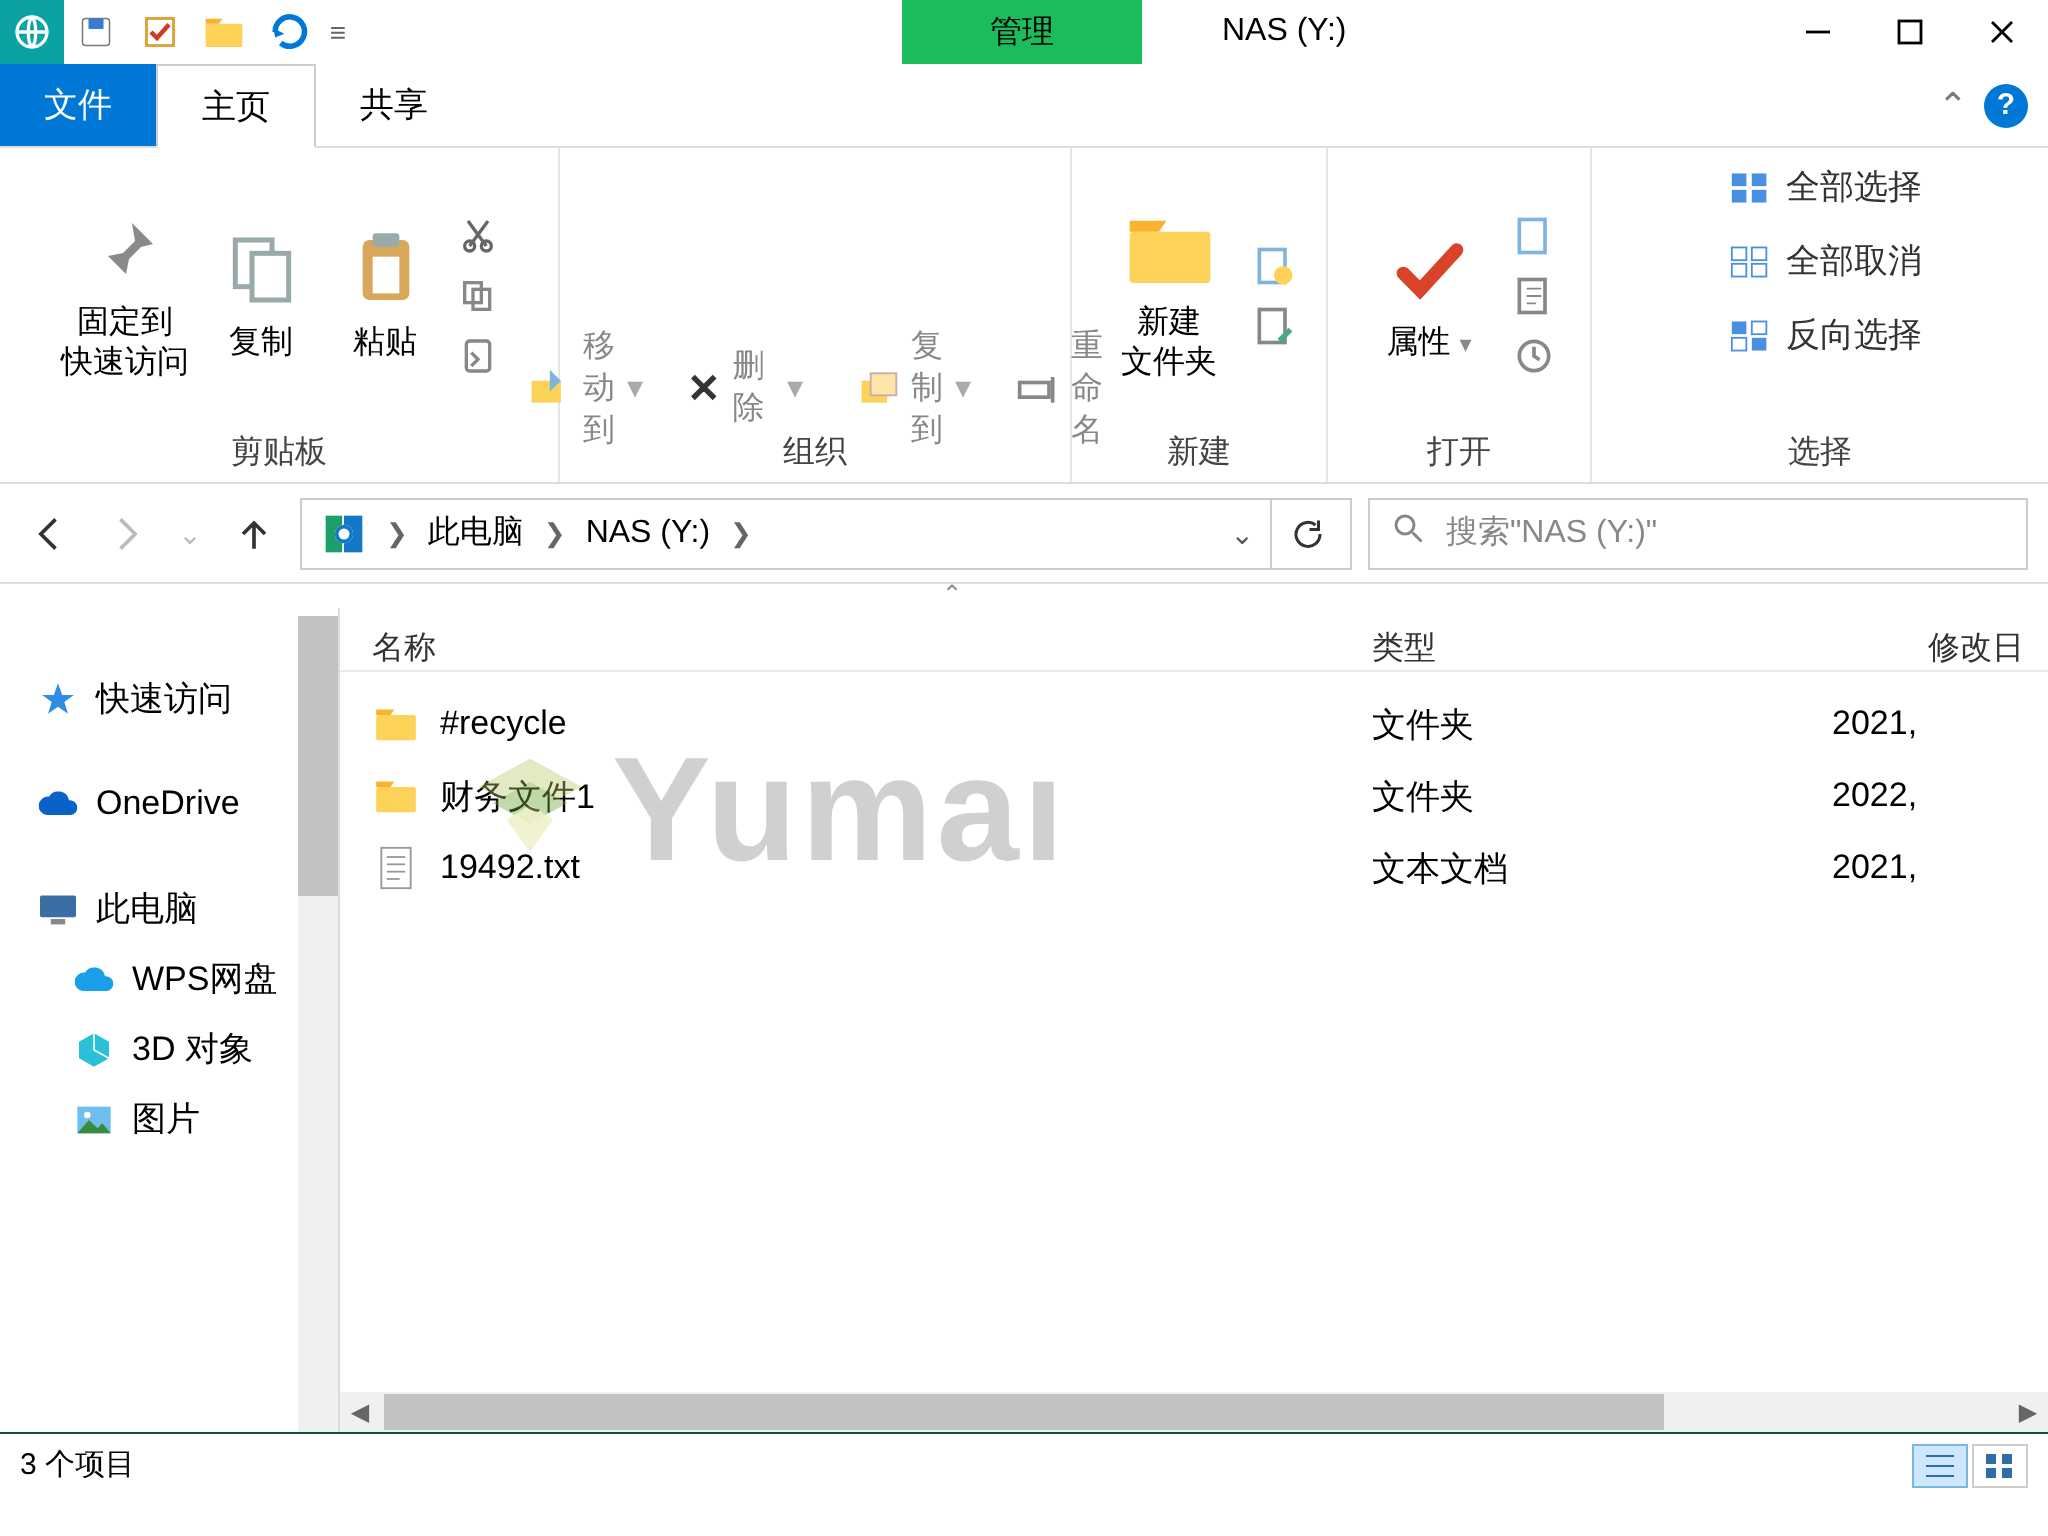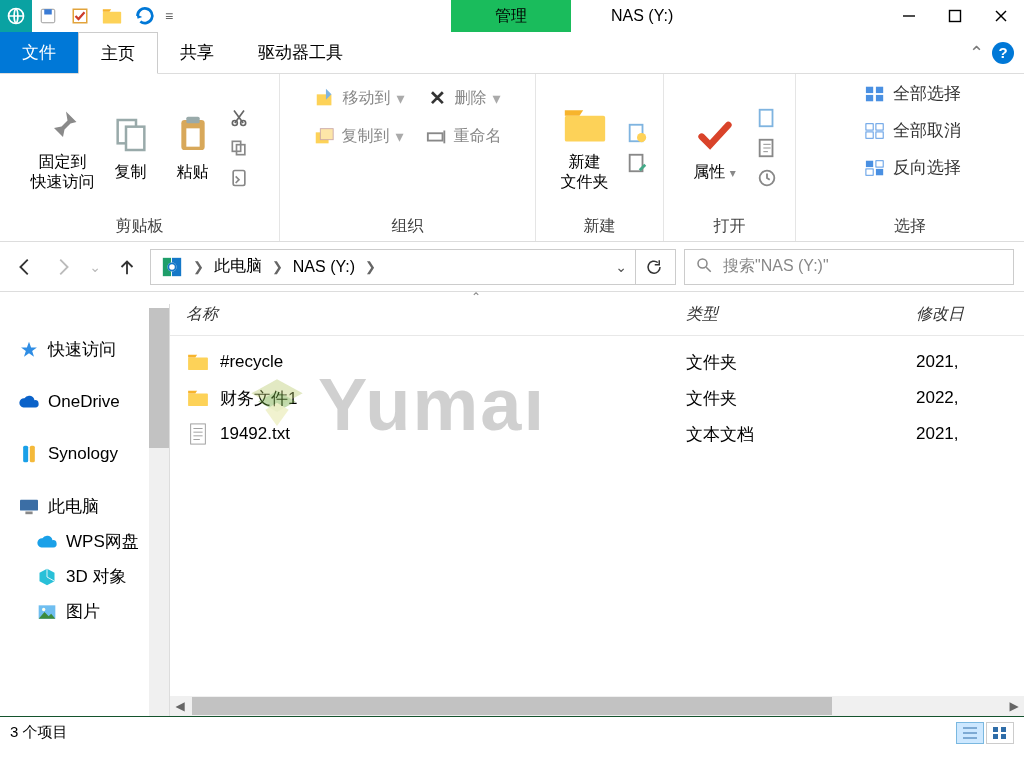--- a/index.html
+++ b/index.html
@@ -57,36 +57,36 @@
 .content { display:flex; height: 412px; }
 .navpane { width: 170px; border-right:1px solid #ddd; position:relative; padding-top:28px; overflow:hidden;}
 .navsb-track { position:absolute; right:0; top:4px; width:20px; height:100%; background:#f0f0f0;}
 .navsb-thumb { position:absolute; right:0; top:4px; width:20px; height:140px; background:#c2c2c2;}
 .navitem { display:flex; align-items:center; gap:8px; padding:6px 4px 6px 18px; font-size:17px; white-space:nowrap;}
 .navitem.spaced{ margin-top:18px;}
 .navitem .ni{ width:22px; height:22px; display:flex;align-items:center;justify-content:center;}
 .navitem.indent{ padding-left:36px;}
 
 .files { flex:1; position:relative;}
-.fileheader { display:flex; height:32px; align-items:flex-start; border-bottom:1px solid #e8e8e8; padding-left:16px; font-size:16px; color:#333;font-style:italic;}
+.fileheader { display:flex; height:32px; align-items:flex-end; border-bottom:1px solid #e8e8e8; padding-left:16px; font-size:16px; color:#333;}
 .col-name { width:500px;}
 .col-type { width:230px;}
-.col-date { flex:1;}
+.col-date { flex:1;margin-left:48px;}
 .filelist { padding:8px 0 0 16px;}
 .filerow { display:flex; align-items:center; height:36px; font-size:17px;}
 .filerow .fi { width:24px; height:24px; margin-right:10px; display:flex;align-items:center;justify-content:center;}
 .filerow .fn { width:466px;}
 .filerow .ft { width:230px;}
 .filerow .fd { flex:1;}
 .hscroll { position:absolute; bottom:0; left:0; right:0; height:20px; background:#f0f0f0; display:flex; align-items:center;}
 .hscroll .arrow{ width:20px; text-align:center; color:#666; font-size:12px;}
 .hscroll .thumb{ margin-left:2px; width:640px; height:18px; background:#c2c2c2;}
 
 
-.watermark { position:absolute; left:242px; top:362px; font-size:74px; font-weight:700; color:#999; opacity:0.45; letter-spacing:2px; display:flex; align-items:center; gap:6px; pointer-events:none; z-index:5;}
+.watermark { position:absolute; left:230px; top:362px; font-size:74px; font-weight:700; color:#999; opacity:0.45; letter-spacing:2px; display:flex; align-items:center; gap:6px; pointer-events:none; z-index:5;}
 .watermark .wm-logo { width:70px; height:70px; }
 .watermark .wm-text{ font-family: Arial, sans-serif;}
 
 
 .status { height:32px; border-top:1px solid #14532d; display:flex; align-items:center; padding:0 10px; font-size:15px;}
 .status .viewbtns{ margin-left:auto; display:flex; gap:2px;}
 .viewbtn{ width:28px; height:22px; border:1px solid #ccc; display:flex; align-items:center; justify-content:center;}
 .viewbtn.active{ background:#cde8ff; border-color:#7ab8e0;}
 
 
@@ -149,21 +149,20 @@
           <line x1="12" y1="2" x2="2" y2="12" stroke="#000" stroke-width="1.4"></line>
         </svg>
       </div>
   </div>
 </div>
 
 <div class="tabs">
   <div class="tab file">文件</div>
   <div class="tab active">主页</div>
   <div class="tab">共享</div>
-  <div class="tab">驱动器工具</div>
   <div class="tabs-right">
     <span style="color:#7a7a7a;font-size:18px;">⌃</span>
     <span class="help-circle">?</span>
   </div>
 </div>
 
 <div class="ribbon">
 
   <div class="group" style="width:280px;">
     <div class="group-content">
@@ -214,21 +213,21 @@
               <rect x="5" y="3" width="14" height="18" rx="2" fill="none" stroke="#888" stroke-width="2"></rect>
               <path d="M8 18l4-4-4-4" fill="none" stroke="#888" stroke-width="2"></path>
             </svg>
           </div>
       </div>
     </div>
     <div class="group-label">剪贴板</div>
   </div>
 
   <div class="group" style="width:256px;">
-    <div class="group-content" style="flex-direction:column; align-items:center; padding:2px 6px; gap:0;">
+    <div class="group-content" style="align-items:flex-end; padding:2px 6px; gap:18px;">
       <div style="display:flex; gap:14px;">
         <div class="midbtn">
           <span class="ico">
               <svg viewBox="0 0 24 24" width="22" height="22">
                 <rect x="3" y="8" width="16" height="12" fill="#fdd258"></rect>
                 <path d="M13 2l6 6-6 6V2z" fill="#7fb4e0"></path>
               </svg>
             </span>
           <span>移动到</span>
             <span style="color:#aaa;">▾</span>
@@ -433,29 +432,20 @@
     <div class="navitem spaced">
       <span class="ni">
           <svg width="22" height="16" viewBox="0 0 24 16">
             <path d="M6 14a5 5 0 0 1 1-10 6 6 0 0 1 11 2 4 4 0 0 1 1 8z" fill="#0a62c9"></path>
           </svg>
         </span>
       <span>OneDrive</span>
     </div>
     <div class="navitem spaced">
       <span class="ni">
-          <svg width="20" height="20" viewBox="0 0 24 24">
-            <rect x="5" y="2" width="6" height="20" rx="2" fill="#1aa0e8"></rect>
-            <rect x="13" y="2" width="6" height="20" rx="2" fill="#f4b93a"></rect>
-          </svg>
-        </span>
-      <span>Synology</span>
-    </div>
-    <div class="navitem spaced">
-      <span class="ni">
           <svg width="22" height="18" viewBox="0 0 24 20">
             <rect x="2" y="2" width="20" height="12" rx="1" fill="#3b6ea5"></rect>
             <rect x="8" y="15" width="8" height="3" fill="#888"></rect>
           </svg>
         </span>
       <span>此电脑</span>
     </div>
     <div class="navitem indent">
       <span class="ni">
           <svg width="22" height="16" viewBox="0 0 24 16">

